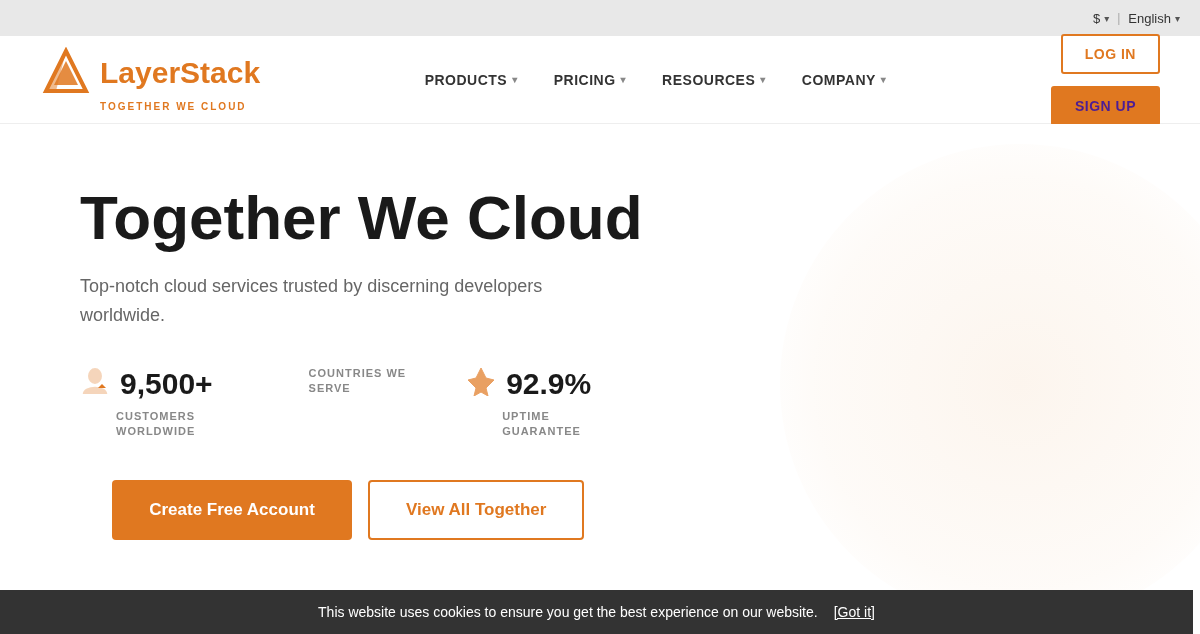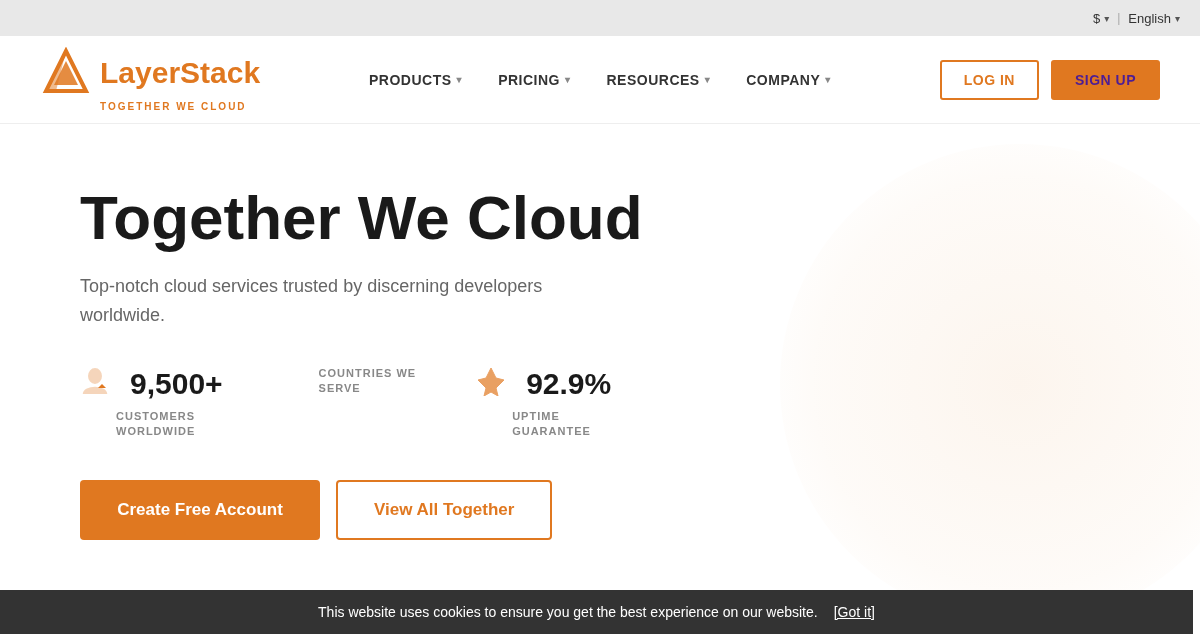--- a/index.html
+++ b/index.html
@@ -87,20 +87,21 @@
     }
     .nav-item .chevron {
       font-size: 10px;
       color: #888;
     }
 
     .nav-buttons {
       display: flex;
       gap: 12px;
       align-items: flex-end;
+      flex-direction: column;
     }
     .btn-login {
       border: 2px solid #e07820;
       color: #e07820;
       background: #fff;
       padding: 10px 22px;
       font-size: 14px;
       font-weight: 700;
       cursor: pointer;
       border-radius: 3px;
@@ -161,21 +162,21 @@
       align-items: flex-start;
     }
     .stat-item {
       display: flex;
       flex-direction: column;
       align-items: flex-start;
     }
     .stat-top {
       display: flex;
       align-items: center;
-      gap: 20px;
+      gap: 10px;
       margin-bottom: 6px;
     }
     .stat-icon {
       font-size: 26px;
     }
     .stat-number {
       font-size: 30px;
       font-weight: 800;
       color: #1a1a1a;
     }
@@ -197,20 +198,21 @@
     .btn-create {
       background: #e07820;
       color: #fff;
       border: none;
       padding: 18px 36px;
       font-size: 17px;
       font-weight: 700;
       cursor: pointer;
       border-radius: 4px;
       min-width: 240px;
+      margin-left: 32px;
     }
     .btn-view {
       background: #fff;
       color: #e07820;
       border: 2px solid #e07820;
       padding: 18px 36px;
       font-size: 17px;
       font-weight: 600;
       cursor: pointer;
       border-radius: 4px;

